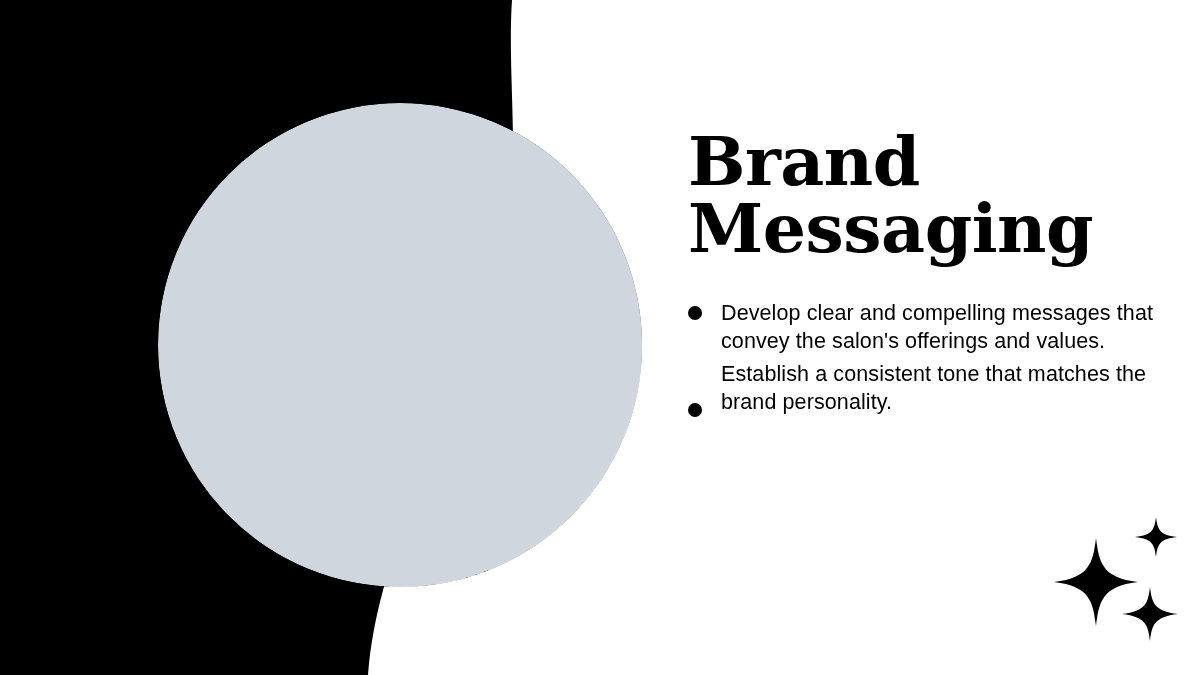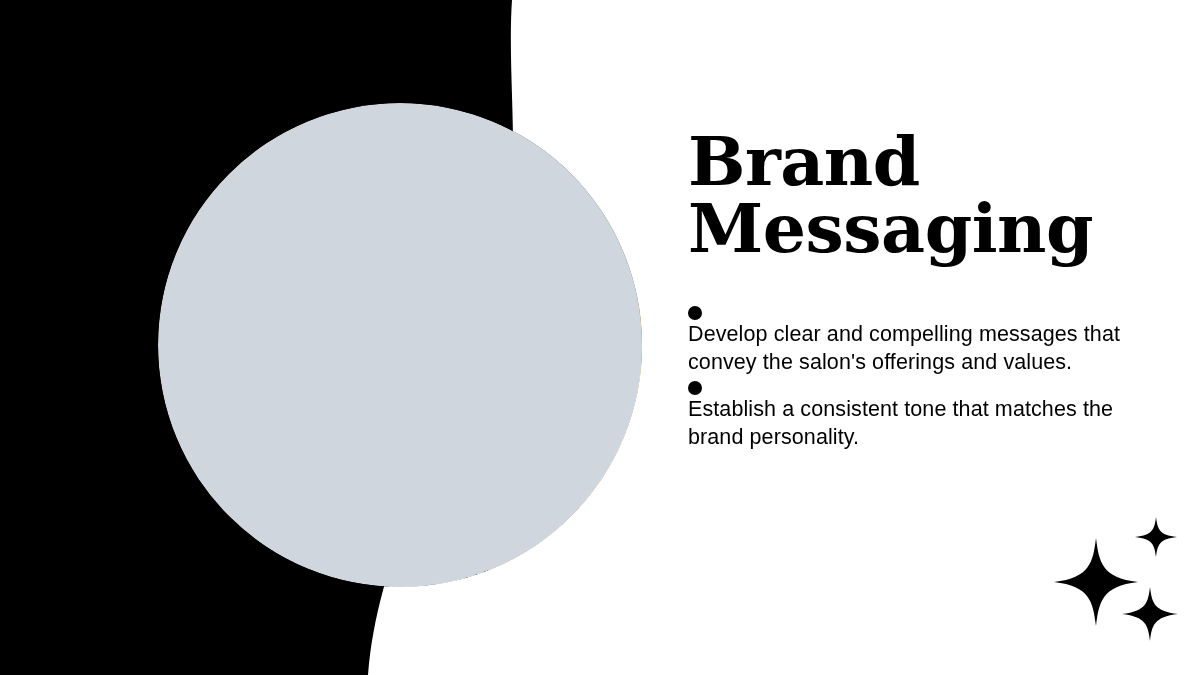--- a/index.html
+++ b/index.html
@@ -65,24 +65,23 @@
 
   .bullet-list {
     list-style: none;
     margin: 36px 0 0 0;
     padding: 0;
   }
   .bullet-item {
     display: flex;
     align-items: flex-start;
     margin-bottom: 4px;
-    flex-direction: column;
   }
   .bullet-item.center-marker {
-    align-items: flex-start;
+    align-items: flex-end;
   }
   .bullet-dot {
     flex: 0 0 auto;
     width: 14px;
     height: 14px;
     border-radius: 50%;
     background: #000000;
     margin-right: 19px;
     margin-top: 7px;
   }

